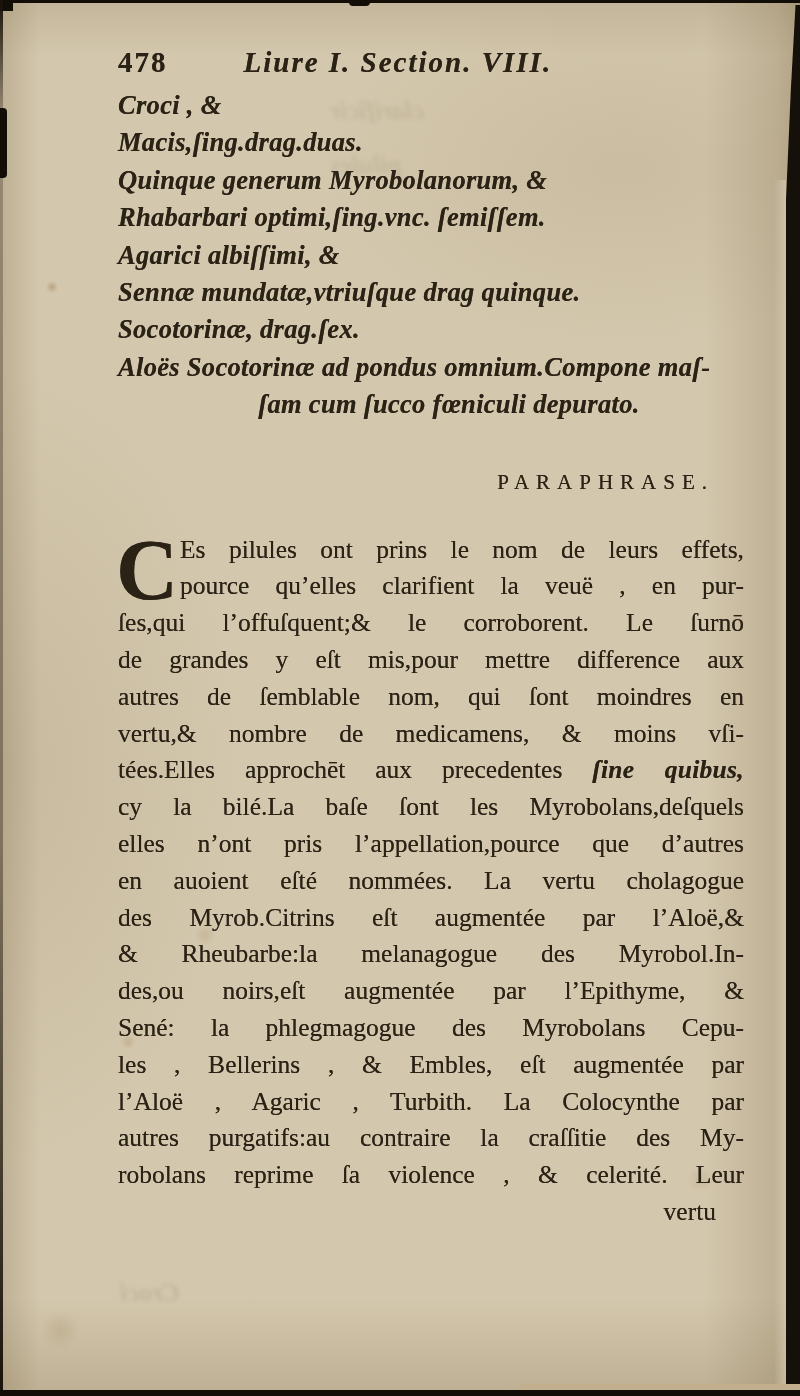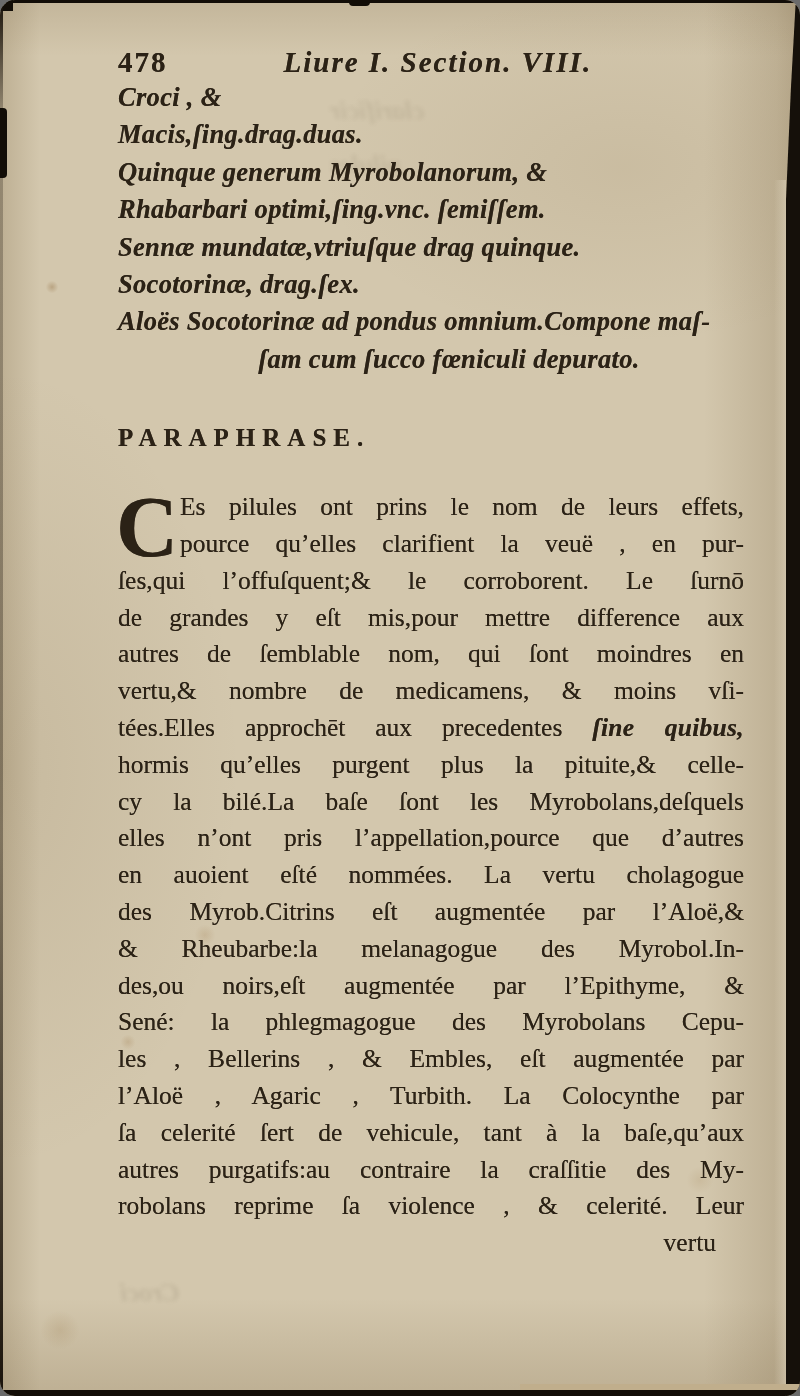--- a/index.html
+++ b/index.html
@@ -3,21 +3,20 @@
 <meta charset="utf-8">
 <style>
   html,body{margin:0;padding:0;background:#6b6b6b;}
   .page{
     position:relative;
     width:800px;height:1396px;
     overflow:hidden;
     background:#d3c7ad;
     font-family:"Liberation Serif","DejaVu Serif",serif;
     color:#2b2216;
-    border-radius:15px;
   }
   
   .texture{
     position:absolute;inset:0;pointer-events:none;
     background:
       radial-gradient(circle 9px at 52px 287px, rgba(138,100,52,.35), rgba(138,100,52,0) 70%),
       radial-gradient(circle 14px at 205px 935px, rgba(150,110,60,.18), rgba(150,110,60,0) 75%),
       radial-gradient(circle 10px at 128px 1042px, rgba(150,110,60,.22), rgba(150,110,60,0) 75%),
       radial-gradient(circle 18px at 700px 1180px, rgba(150,115,65,.14), rgba(150,115,65,0) 75%),
       radial-gradient(circle 26px at 60px 1330px, rgba(145,110,60,.16), rgba(145,110,60,0) 75%),
@@ -43,26 +42,26 @@
   .edge-left{left:0;top:0;width:3px;height:1396px;background:linear-gradient(to bottom,#1a130b 0%,rgba(26,19,11,.25) 8%,rgba(26,19,11,.35) 60%,#1a130b 100%);}
   .edge-left-mark{left:0;top:108px;width:7px;height:70px;border-radius:0 4px 4px 0;}
   .edge-right{right:0;top:5px;bottom:0;width:14px;background:#15100a;
               clip-path:polygon(68% 0,100% 0,100% 100%,0 100%,0 14%,35% 6%);}
   .edge-right-fold{position:absolute;right:14px;top:180px;bottom:0;width:12px;pointer-events:none;
               background:linear-gradient(to right,rgba(224,214,192,0),rgba(224,214,192,.55));}
   
   .content{position:absolute;left:118px;top:46px;width:626px;}
   .header-row{display:flex;align-items:baseline;font-size:29px;}
   .page-number{font-weight:700;letter-spacing:2px;}
-  .running-title{font-weight:700;font-style:italic;margin-left:116px;letter-spacing:2px;}
-  .recipe{font-style:italic;font-weight:700;font-size:26.5px;line-height:37.4px;
+  .running-title{font-weight:700;font-style:italic;margin-left:76px;letter-spacing:2px;}
+  .recipe{margin-top:8px;font-style:italic;font-weight:700;font-size:26.5px;line-height:37.4px;
           letter-spacing:.3px;}
   .recipe-line{white-space:nowrap;}
   .recipe-line.indent{padding-left:36px;text-align:center;}
-  .section-heading{margin-top:46px;text-align:left;font-weight:700;font-size:25px;
+  .section-heading{margin-top:46px;text-align:right;font-weight:400;font-size:21px;
           letter-spacing:7px;padding-right:30px;}
   .paragraph{position:relative;margin-top:37px;font-size:25.5px;line-height:36.8px;}
   .drop-cap{position:absolute;left:-2px;top:2px;font-size:86px;line-height:72px;font-weight:700;}
   .para-line{text-align:justify;text-align-last:justify;white-space:nowrap;}
   .para-line.cap-indent{padding-left:62px;}
   .inline-italic{font-style:italic;font-weight:700;letter-spacing:.3px;}
   .catchword-row{text-align:left;padding-right:28px;text-align-last:right;}
   
   .content{text-shadow:0 0 .5px rgba(43,34,22,.75);}
 </style>
@@ -82,48 +81,47 @@
     <div class="header-row">
       <span class="page-number">478</span>
       <span class="running-title">Liure I. Section. VIII.</span>
     </div>
 
     <div class="recipe">
       <div class="recipe-line">Croci , &amp;</div>
       <div class="recipe-line">Macis,ſing.drag.duas.</div>
       <div class="recipe-line">Quinque generum Myrobolanorum, &amp;</div>
       <div class="recipe-line">Rhabarbari optimi,ſing.vnc. ſemiſſem.</div>
+      <div class="recipe-line">Agarici albiſſimi, &amp;</div>
       <div class="recipe-line">Sennæ mundatæ,vtriuſque drag quinque.</div>
       <div class="recipe-line">Socotorinæ, drag.ſex.</div>
       <div class="recipe-line">Aloës Socotorinæ ad pondus omnium.Compone maſ-</div>
       <div class="recipe-line indent">ſam cum ſucco fœniculi depurato.</div>
     </div>
 
     <div class="section-heading">PARAPHRASE.</div>
 
     <div class="paragraph">
       <span class="drop-cap">C</span>
       <div class="para-line cap-indent">Es pilules ont prins le nom de leurs effets,</div>
       <div class="para-line cap-indent">pource qu’elles clarifient la veuë , en pur-</div>
       <div class="para-line">ſes,qui l’offuſquent;&amp; le corroborent. Le ſurnō</div>
       <div class="para-line">de grandes y eſt mis,pour mettre difference aux</div>
       <div class="para-line">autres de ſemblable nom, qui ſont moindres en</div>
       <div class="para-line">vertu,&amp; nombre de medicamens, &amp; moins vſi-</div>
       <div class="para-line"><span>tées.Elles approchēt aux precedentes </span><span class="inline-italic">ſine quibus,</span></div>
-      <div class="para-line">hormis qu’elles purgent plus la pituite,&amp; celle-</div>
       <div class="para-line">cy la bilé.La baſe ſont les Myrobolans,deſquels</div>
       <div class="para-line">elles n’ont pris l’appellation,pource que d’autres</div>
       <div class="para-line">en auoient eſté nommées. La vertu cholagogue</div>
       <div class="para-line">des Myrob.Citrins eſt augmentée par l’Aloë,&amp;</div>
       <div class="para-line">&amp; Rheubarbe:la melanagogue des Myrobol.In-</div>
       <div class="para-line">des,ou noirs,eſt augmentée par l’Epithyme, &amp;</div>
       <div class="para-line">Sené: la phlegmagogue des Myrobolans Cepu-</div>
       <div class="para-line">les , Bellerins , &amp; Embles, eſt augmentée par</div>
       <div class="para-line">l’Aloë , Agaric , Turbith. La Colocynthe par</div>
-      <div class="para-line">ſa celerité ſert de vehicule, tant à la baſe,qu’aux</div>
       <div class="para-line">autres purgatifs:au contraire la craſſitie des My-</div>
       <div class="para-line">robolans reprime ſa violence , &amp; celerité. Leur</div>
       <div class="para-line catchword-row">vertu</div>
     </div>
 
   </div>
 
   <div class="edge edge-top"></div>
   <div class="edge edge-top-corner"></div>
   <div class="edge edge-top-notch"></div>

